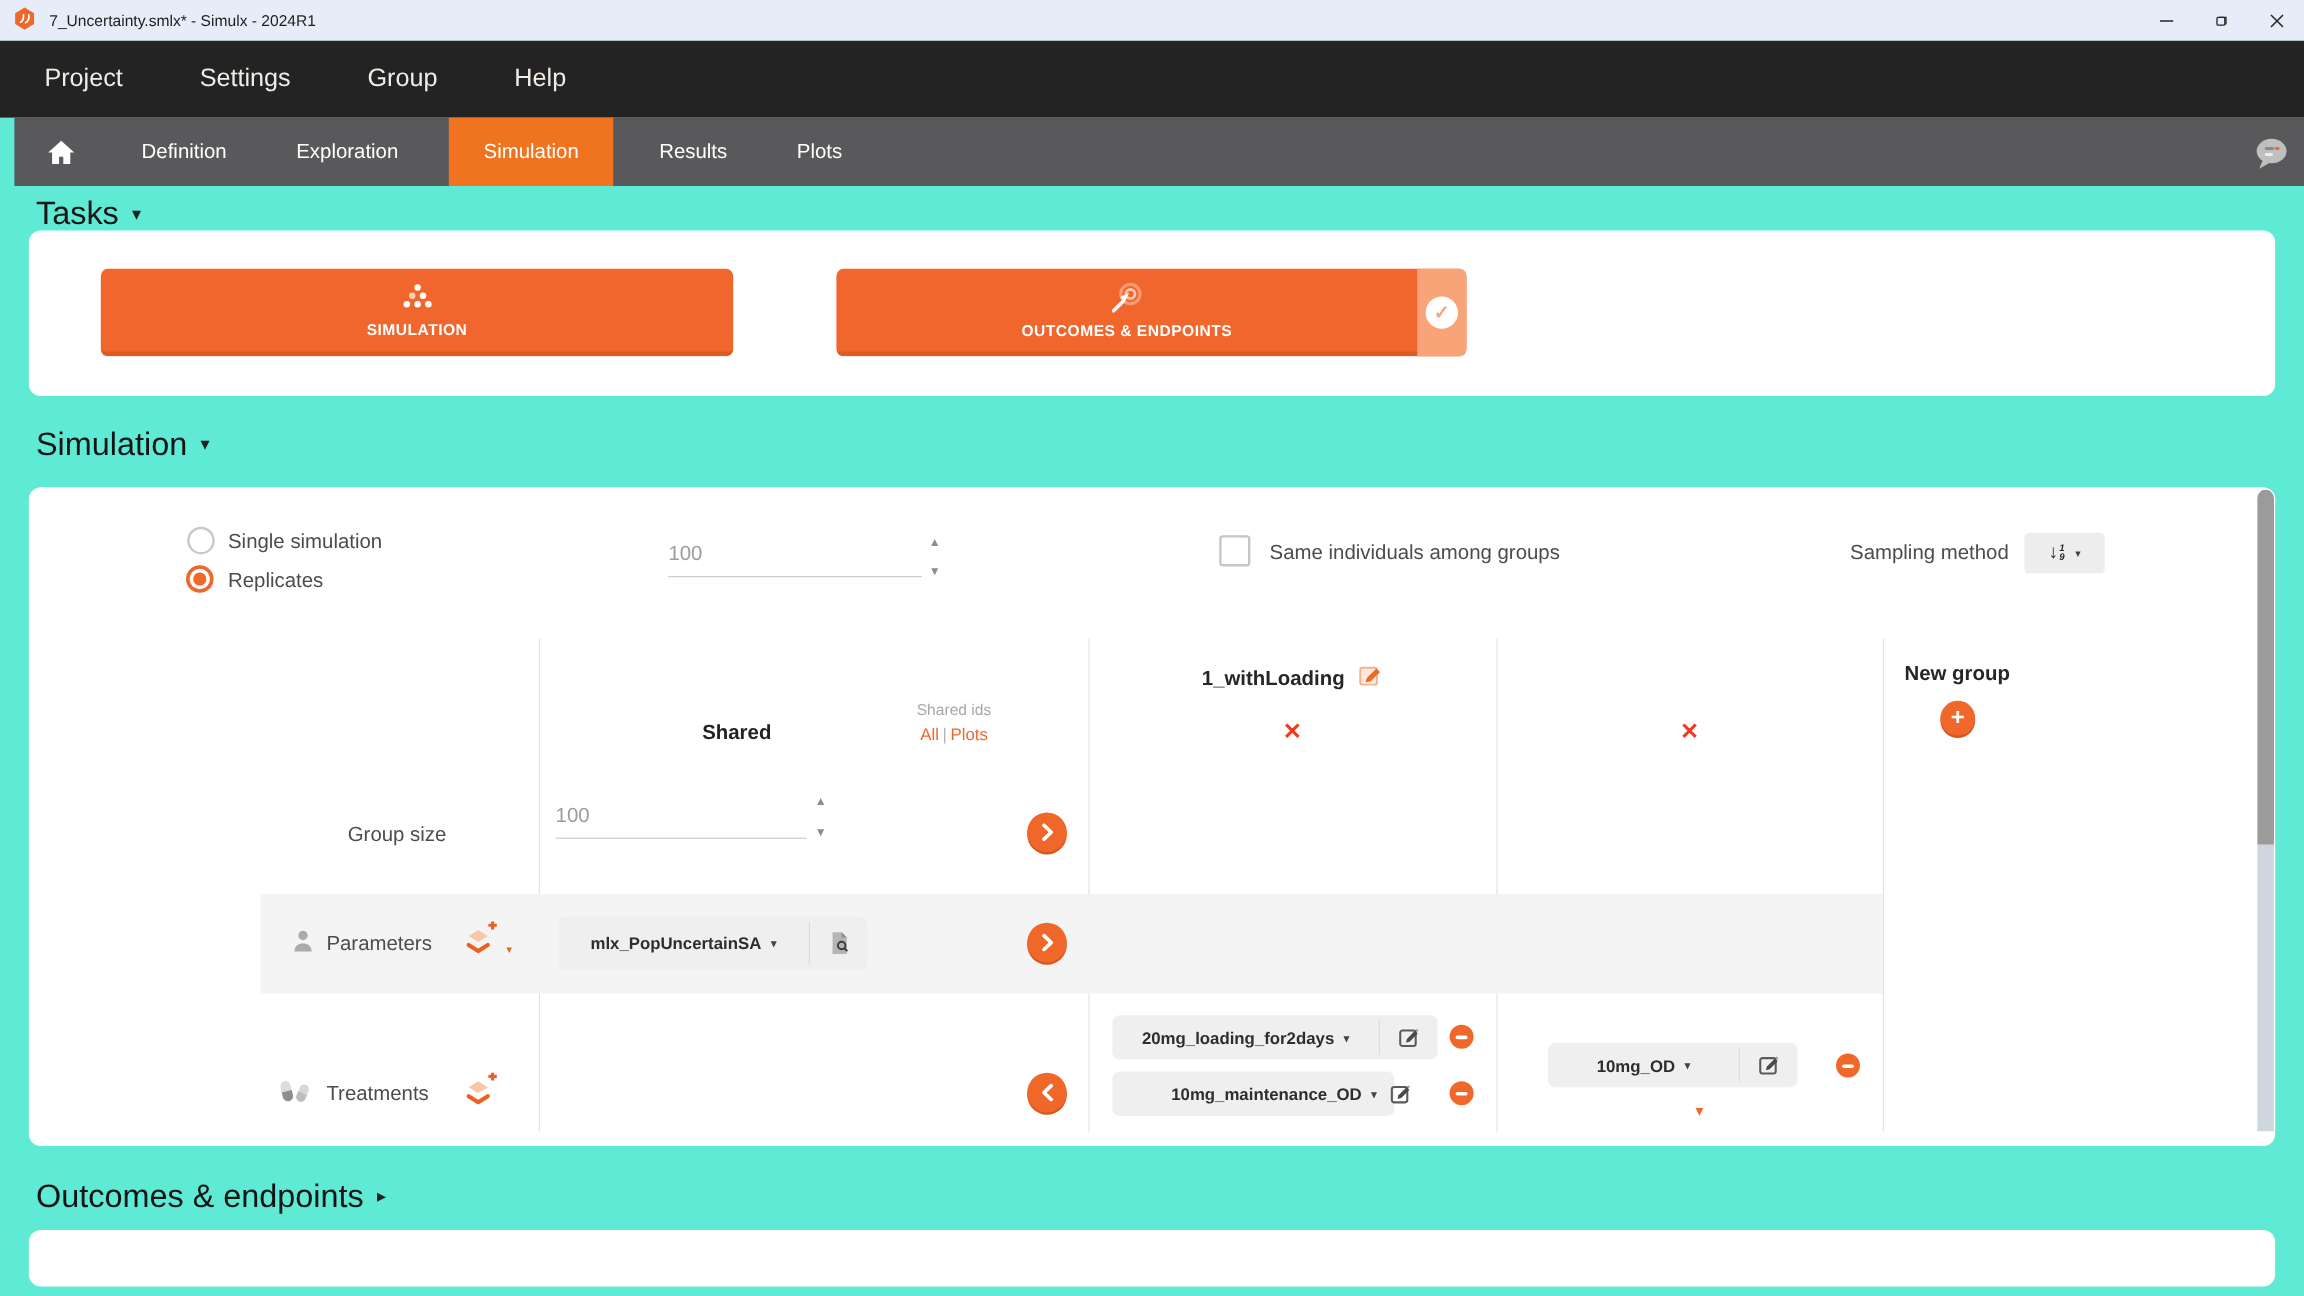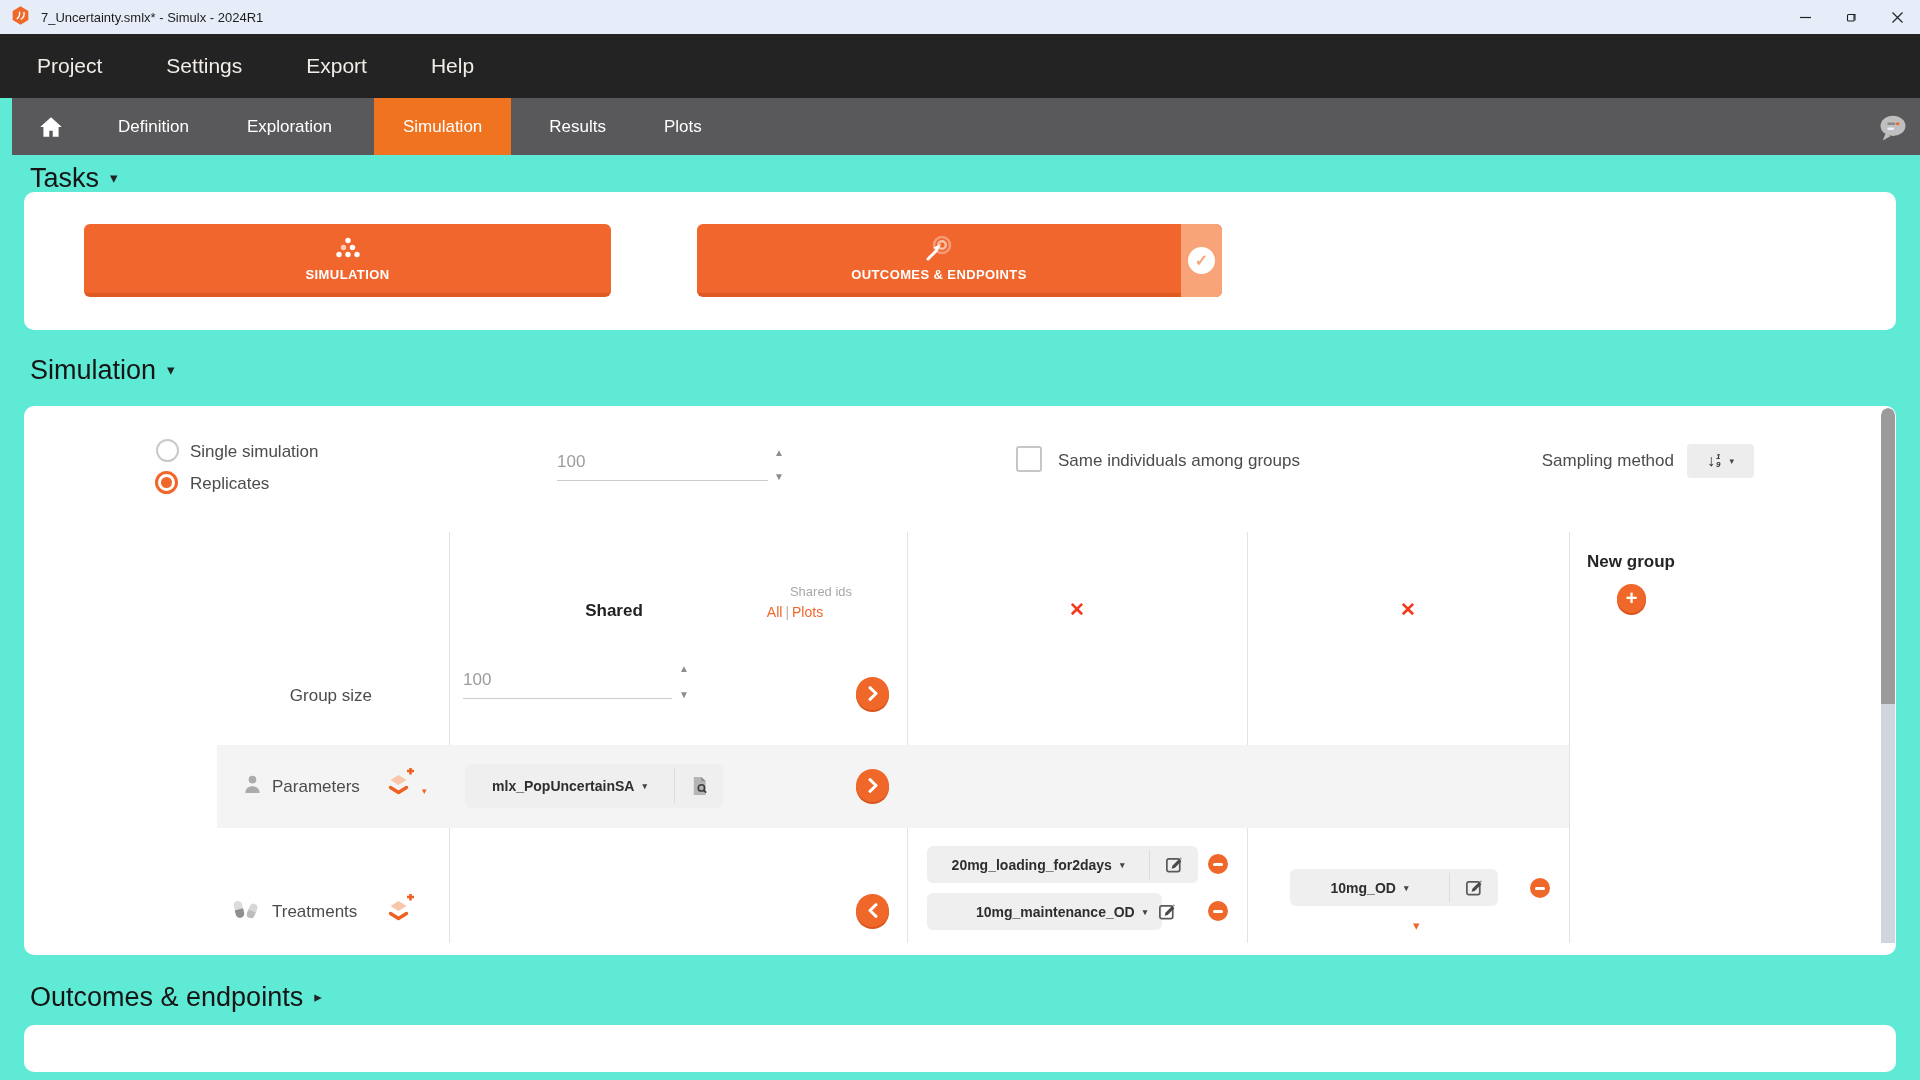--- a/index.html
+++ b/index.html
@@ -124,21 +124,21 @@
         <svg width="13" height="13" viewBox="0 0 13 13">
             <path d="M1.5 1.5 11.5 11.5 M11.5 1.5 1.5 11.5" stroke="#222" stroke-width="1.2"></path>
           </svg>
       </span>
     </div>
   </div>
 
   <div class="menubar" data-name="menu-bar">
     <span class="menu-item" data-name="menu-project">Project</span>
     <span class="menu-item" data-name="menu-settings">Settings</span>
-    <span class="menu-item" data-name="menu-export">Export</span>
+    <span class="menu-item" data-name="menu-export">Group</span>
     <span class="menu-item" data-name="menu-help">Help</span>
   </div>
 
   <div class="tabbar" data-name="nav-tab-bar">
     <span class="home-btn" data-name="home-icon">
       <svg width="26" height="24" viewBox="0 0 24 22">
           <path d="M12 2 2 11h3v9h5.4v-5.6h3.2V20H19v-9h3z" fill="#fff"></path>
         </svg>
     </span>
     <span class="tab" data-name="tab-definition">Definition</span>
@@ -225,23 +225,32 @@
       <span class="dd-caret" data-name="chevron-down-icon">▾</span>
     </span>
 
     <div class="vline" style="left:425px; top:126px; height:411px;" data-name="column-divider"></div>
     <div class="vline" style="left:883px; top:126px; height:411px;" data-name="column-divider"></div>
     <div class="vline" style="left:1223px; top:126px; height:411px;" data-name="column-divider"></div>
     <div class="vline" style="left:1545px; top:126px; height:411px;" data-name="column-divider"></div>
     <div class="row-band" style="left:193px; top:339px; width:1352px; height:83px;" data-name="parameters-row-band"></div>
 
     <span class="shared-h" style="left:425px; top:195px; width:330px;" data-name="shared-column-header">Shared</span>
-    <span class="shared-ids" style="left:717px; top:178px; width:160px;" data-name="shared-ids-label">Shared ids</span>
+    <span class="shared-ids" style="left:691px; top:178px; width:160px;" data-name="shared-ids-label">Shared ids</span>
     <span class="shared-links" style="left:691px; top:198px; width:160px;" data-name="shared-ids-links"><span data-name="shared-ids-all-link">All</span><span class="pipe">|</span><span data-name="shared-ids-none-link">Plots</span></span>
 
+    <div class="group-h" style="left:883px; top:146px; width:340px;" data-name="group1-header">
+      <span data-name="group1-name">1_withLoading</span>
+      <span data-name="edit-pencil-icon">
+        <svg width="22" height="22" viewBox="0 0 22 22">
+            <rect x="2.5" y="4.5" width="14" height="14" rx="2" fill="#fdeadd" stroke="#f3b28e" stroke-width="1.6"></rect>
+            <path d="M7 16.5 8 13 16 5l3 3-8 8z" fill="#f0672a"></path>
+          </svg>
+      </span>
+    </div>
     <span class="del-x" style="left:883px; top:192px; width:340px;" data-name="group1-delete-x-icon">✕</span>
 
     <span class="del-x" style="left:1223px; top:192px; width:322px;" data-name="group2-delete-x-icon">✕</span>
 
     <div class="group-h" style="left:1517px; top:146px; width:180px;" data-name="new-group-header">
       <span data-name="new-group-label">New group</span>
     </div>
     <span class="plus-circle" style="left:1593px; top:178px;" data-name="add-group-button">+</span>
 
     <span class="row-label" style="left:188px; top:280px; width:160px; text-align:right;" data-name="group-size-label">Group size</span>

